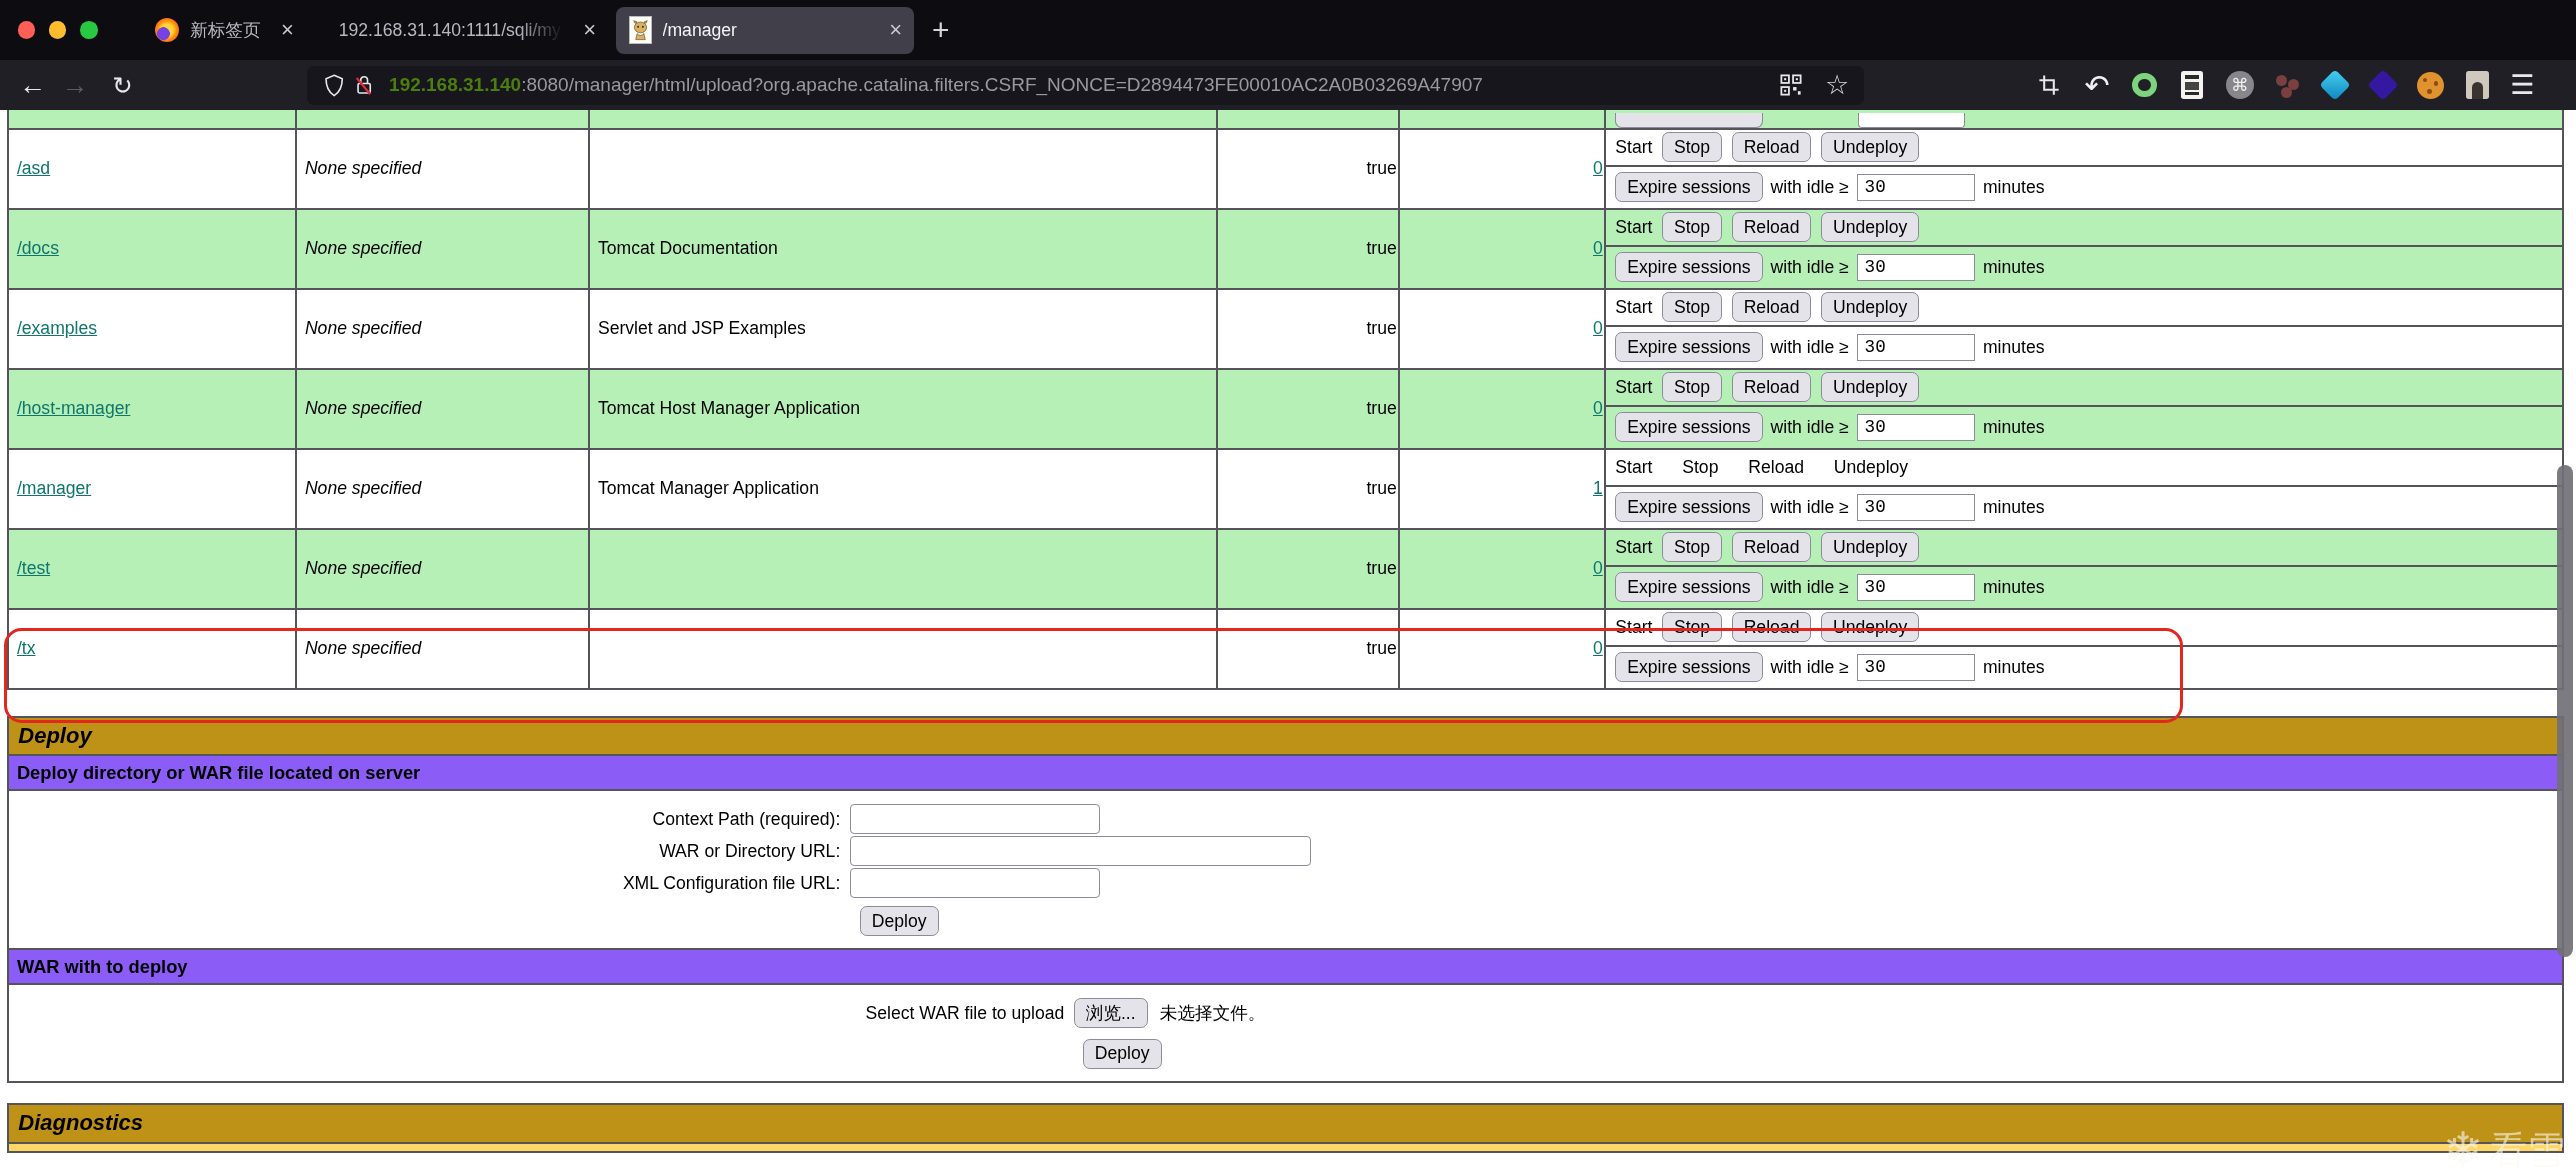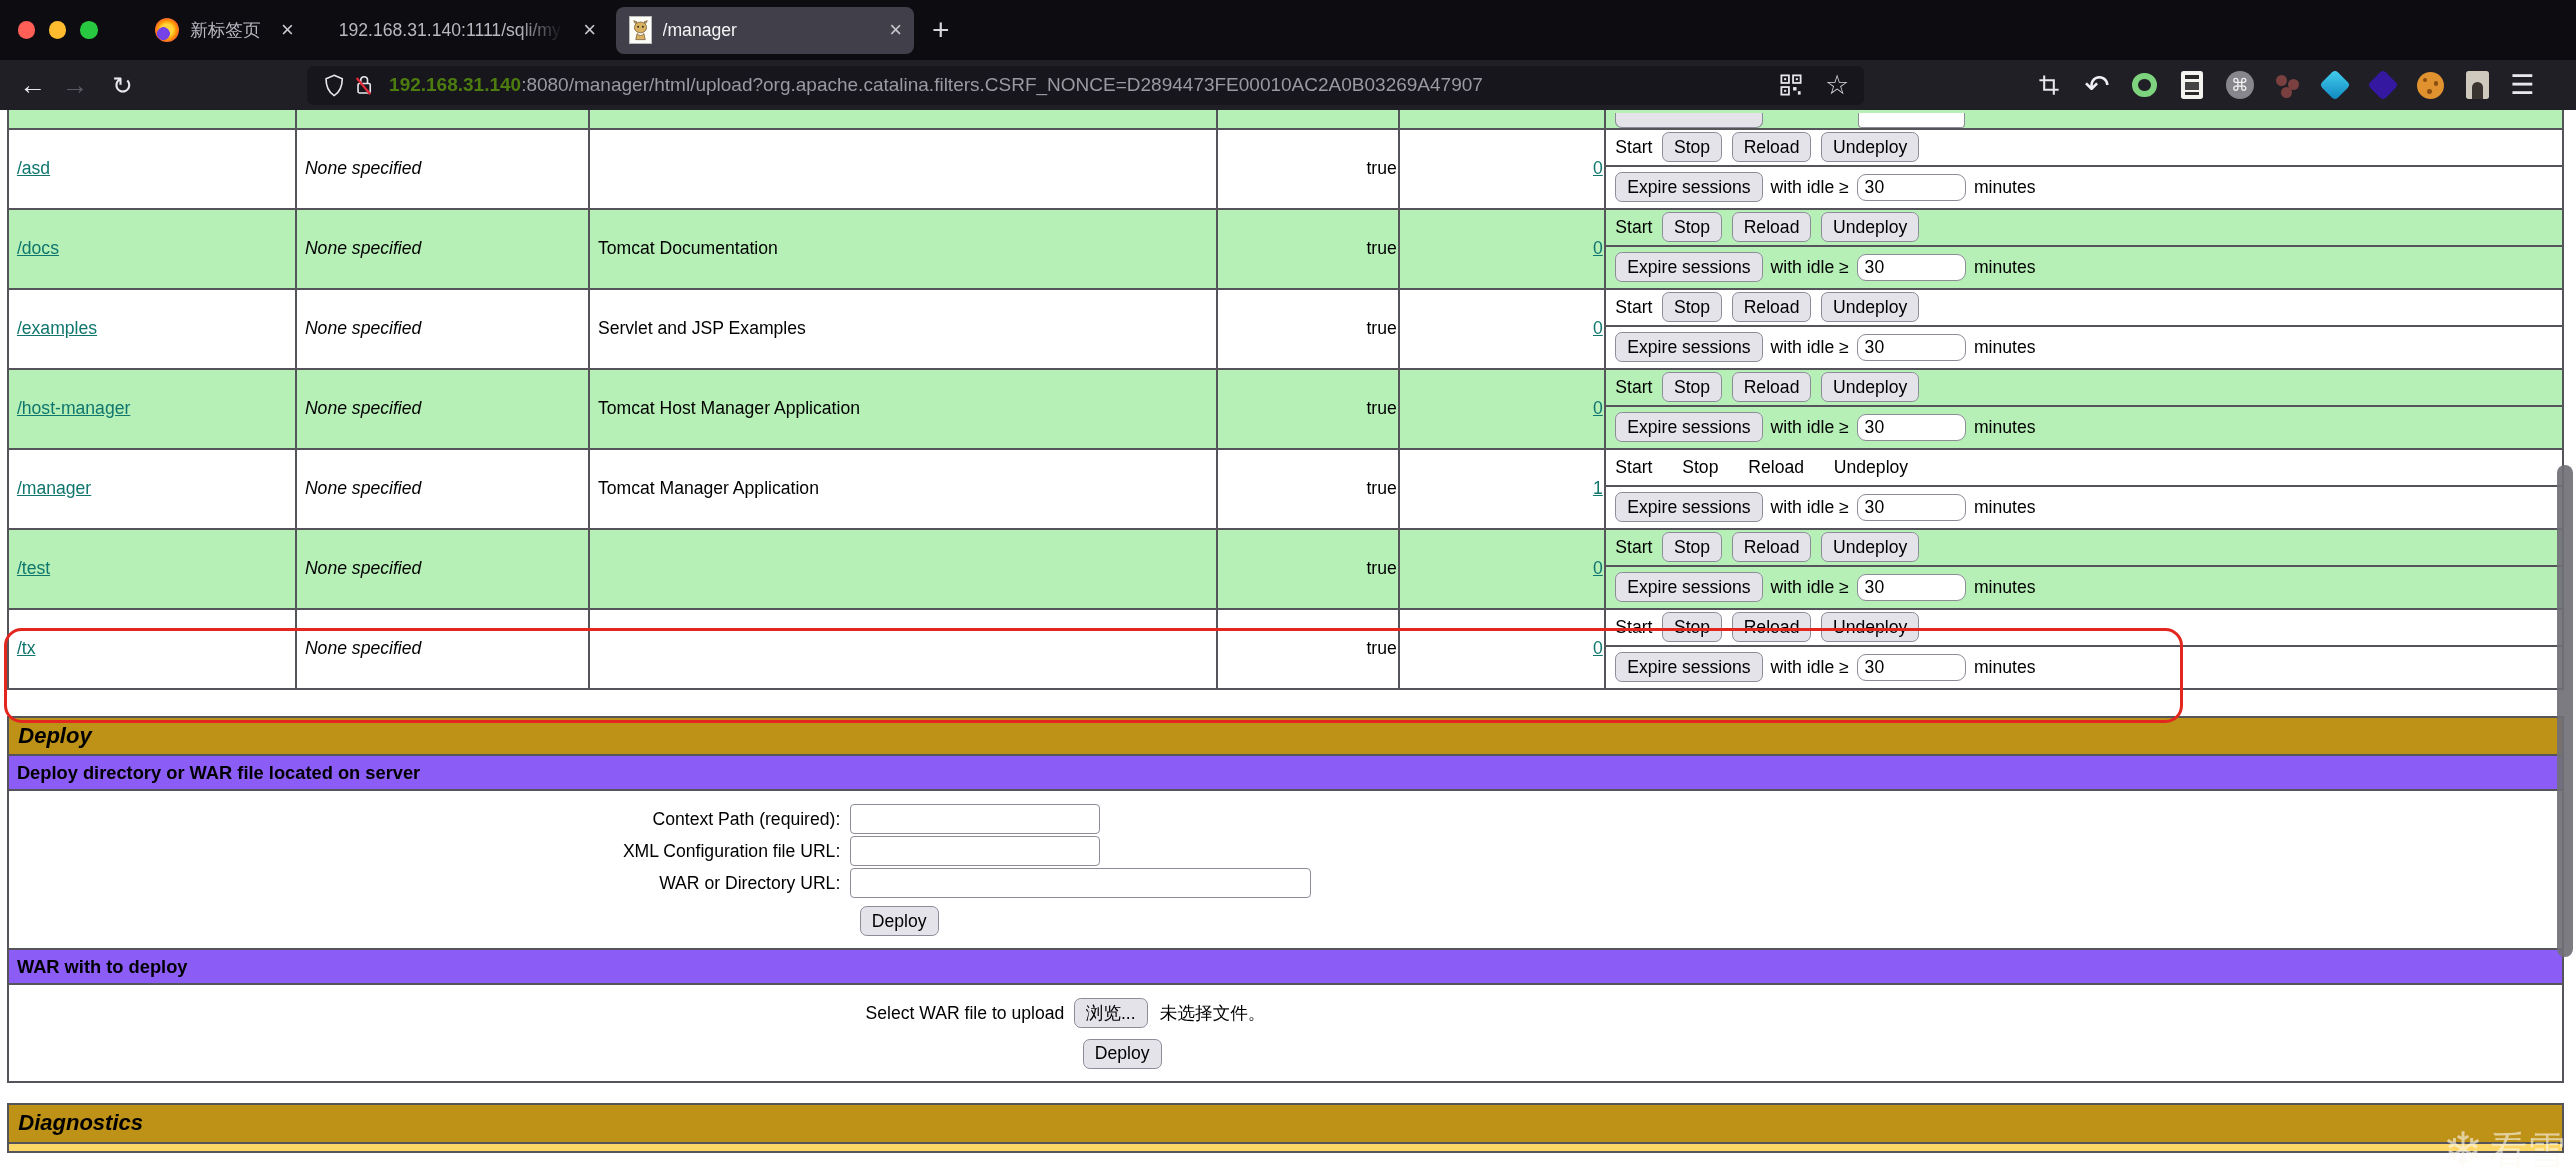--- a/index.html
+++ b/index.html
@@ -65,22 +65,22 @@
   td.c-version { font-style:italic; }
   td.c-running, td.c-sessions { text-align:right; }
   td.c-cmds { padding:0; }
   .apps a { color:#0f766e; }
   .cmd-top { height:37px; display:flex; align-items:center; gap:9.5px; padding-left:9.5px;
              border-bottom:2.7px solid #54545a; }
   .cmd-bot { height:41px; display:flex; align-items:center; gap:8.1px; padding-left:9.5px; }
   .cmd-text span { margin-right:20.3px; }
   button.ui { background:#e4e3ea; border:1.4px solid #8c8b98; border-radius:6.8px; color:#000;
               font-family:inherit; font-size:17.6px; padding:3.4px 11px; line-height:1.2; }
-  input.num { width:109px; height:27px; border:1.4px solid #8c8b98; border-radius:9px;
-              font-size:17.6px; padding:0 6.8px; font-family:Liberation Sans, sans-serif; }
+  input.num { width:118px; height:27px; border:1.4px solid #8c8b98; border-radius:0;
+              font-size:17.6px; padding:0 6.8px; font-family:Liberation Mono, monospace; }
   .cutcell { position:relative; height:17.6px; }
   .cut-btn { position:absolute; left:9.5px; bottom:0; width:148px; height:15px; background:#e4e3ea;
              border:1.4px solid #8c8b98; border-top:none; border-radius:0 0 6.8px 6.8px; }
   .cut-input { position:absolute; left:252px; bottom:0; width:107px; height:15px; background:#fff;
                border:1.4px solid #8c8b98; border-top:none; border-radius:0 0 4.1px 4.1px; }
   .red-annot { position:absolute; left:4.1px; top:518px; width:2179px; height:95px;
                border:3.4px solid #e3261e; border-radius:17.6px; pointer-events:none; z-index:5; }
   .section { width:2557px; margin:26px 0 0 6.8px; border:2.7px solid #54545a; }
   .sec-title { background:#be9117; font-weight:bold; font-style:italic; font-size:22px;
                padding:5.4px 9.5px; border-bottom:2.7px solid #54545a; }
@@ -402,26 +402,26 @@
 
   <div class="section">
     <div class="sec-title">Deploy</div>
     <div class="sec-sub">Deploy directory or WAR file located on server</div>
     <div class="form-area">
       <div class="frow">
         <span class="flabel">Context Path (required):</span>
         <input class="text w-small" type="text" style="">
       </div>
       <div class="frow">
+        <span class="flabel">WAR or Directory URL:</span>
+        <input class="text w-large" type="text" style="">
+      </div>
+      <div class="frow">
         <span class="flabel">XML Configuration file URL:</span>
         <input class="text w-small" type="text" style="">
-      </div>
-      <div class="frow">
-        <span class="flabel">WAR or Directory URL:</span>
-        <input class="text w-large" type="text" style="">
       </div>
       <div class="btn-indent">
         <button class="ui">Deploy</button>
       </div>
     </div>
     <div class="sec-sub">WAR with to deploy</div>
     <div class="form-area">
       <div class="frow">
         <span class="flabel wide">Select WAR file to upload</span>
         <button class="ui">浏览...</button>

